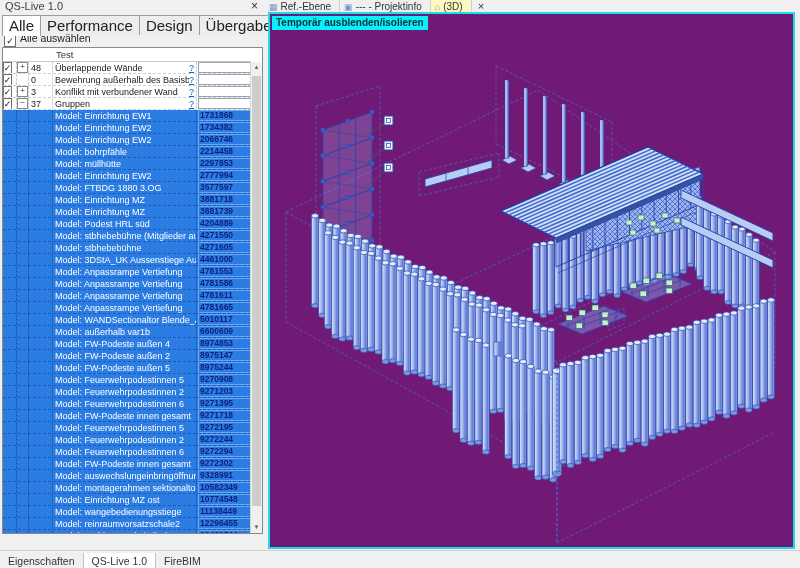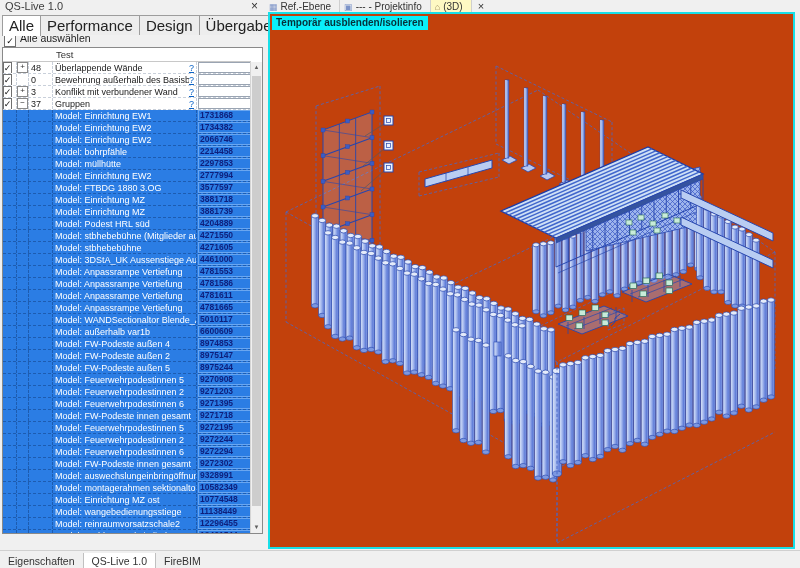--- a/index.html
+++ b/index.html
@@ -53,21 +53,21 @@
   
   #statusbar{position:absolute;left:0;top:550px;width:800px;height:18px;background:#f0f0f0;border-top:1px solid #d0d0d0;}
   .stab{display:inline-block;font-size:10.5px;color:#333;padding:2px 8px 3px 8px;}
   .stab.active{background:#fff;border:1px solid #c0c0c0;border-top:none;}
   
   #view-tabbar{position:absolute;left:265px;top:0;width:535px;height:13px;background:#f0f0f0;font-size:10px;color:#333;white-space:nowrap;}
   .vtab{display:inline-block;height:13px;padding:0 8px 0 4px;border-right:1px solid #cfcfcf;vertical-align:top;line-height:13px;}
   .vtab.active{background:#fef9c3;}
   .vtab .vicon{font-size:9px;margin-right:3px;}
   #vt-close{display:inline-block;padding:0 6px;color:#333;font-size:11px;line-height:13px;}
-  #viewport{position:absolute;left:268px;top:12px;width:523px;height:533px;background:#c2410c;border:2px solid #17dfe8;}
+  #viewport{position:absolute;left:268px;top:12px;width:523px;height:533px;background:#701a75;border:2px solid #17dfe8;}
   #overlay-label{position:absolute;left:2px;top:2px;background:#0af0fa;color:#06303a;font-weight:bold;
                  font-size:10px;padding:1px 4px 2px 4px;z-index:5;}
   #scene{position:absolute;left:0;top:0;}
   
   #viewctrl{position:absolute;left:268px;top:551px;height:16px;font-size:10px;color:#222;white-space:nowrap;}
   #scale-label{display:inline-block;margin:1px 10px 0 4px;vertical-align:top;}
   .vcicon{display:inline-block;width:13px;height:13px;margin-right:4px;text-align:center;font-size:10px;line-height:13px;position:relative;vertical-align:top;}
   .vcicon .xm{position:absolute;right:-2px;bottom:-3px;color:#d42020;font-size:8px;font-weight:bold;}
   .vcicon .dot{position:absolute;right:-1px;bottom:-1px;width:4px;height:4px;border-radius:50%;background:#d42020;}
   #vc-chevron{display:inline-block;font-size:11px;color:#444;margin-left:2px;vertical-align:top;line-height:13px;}

